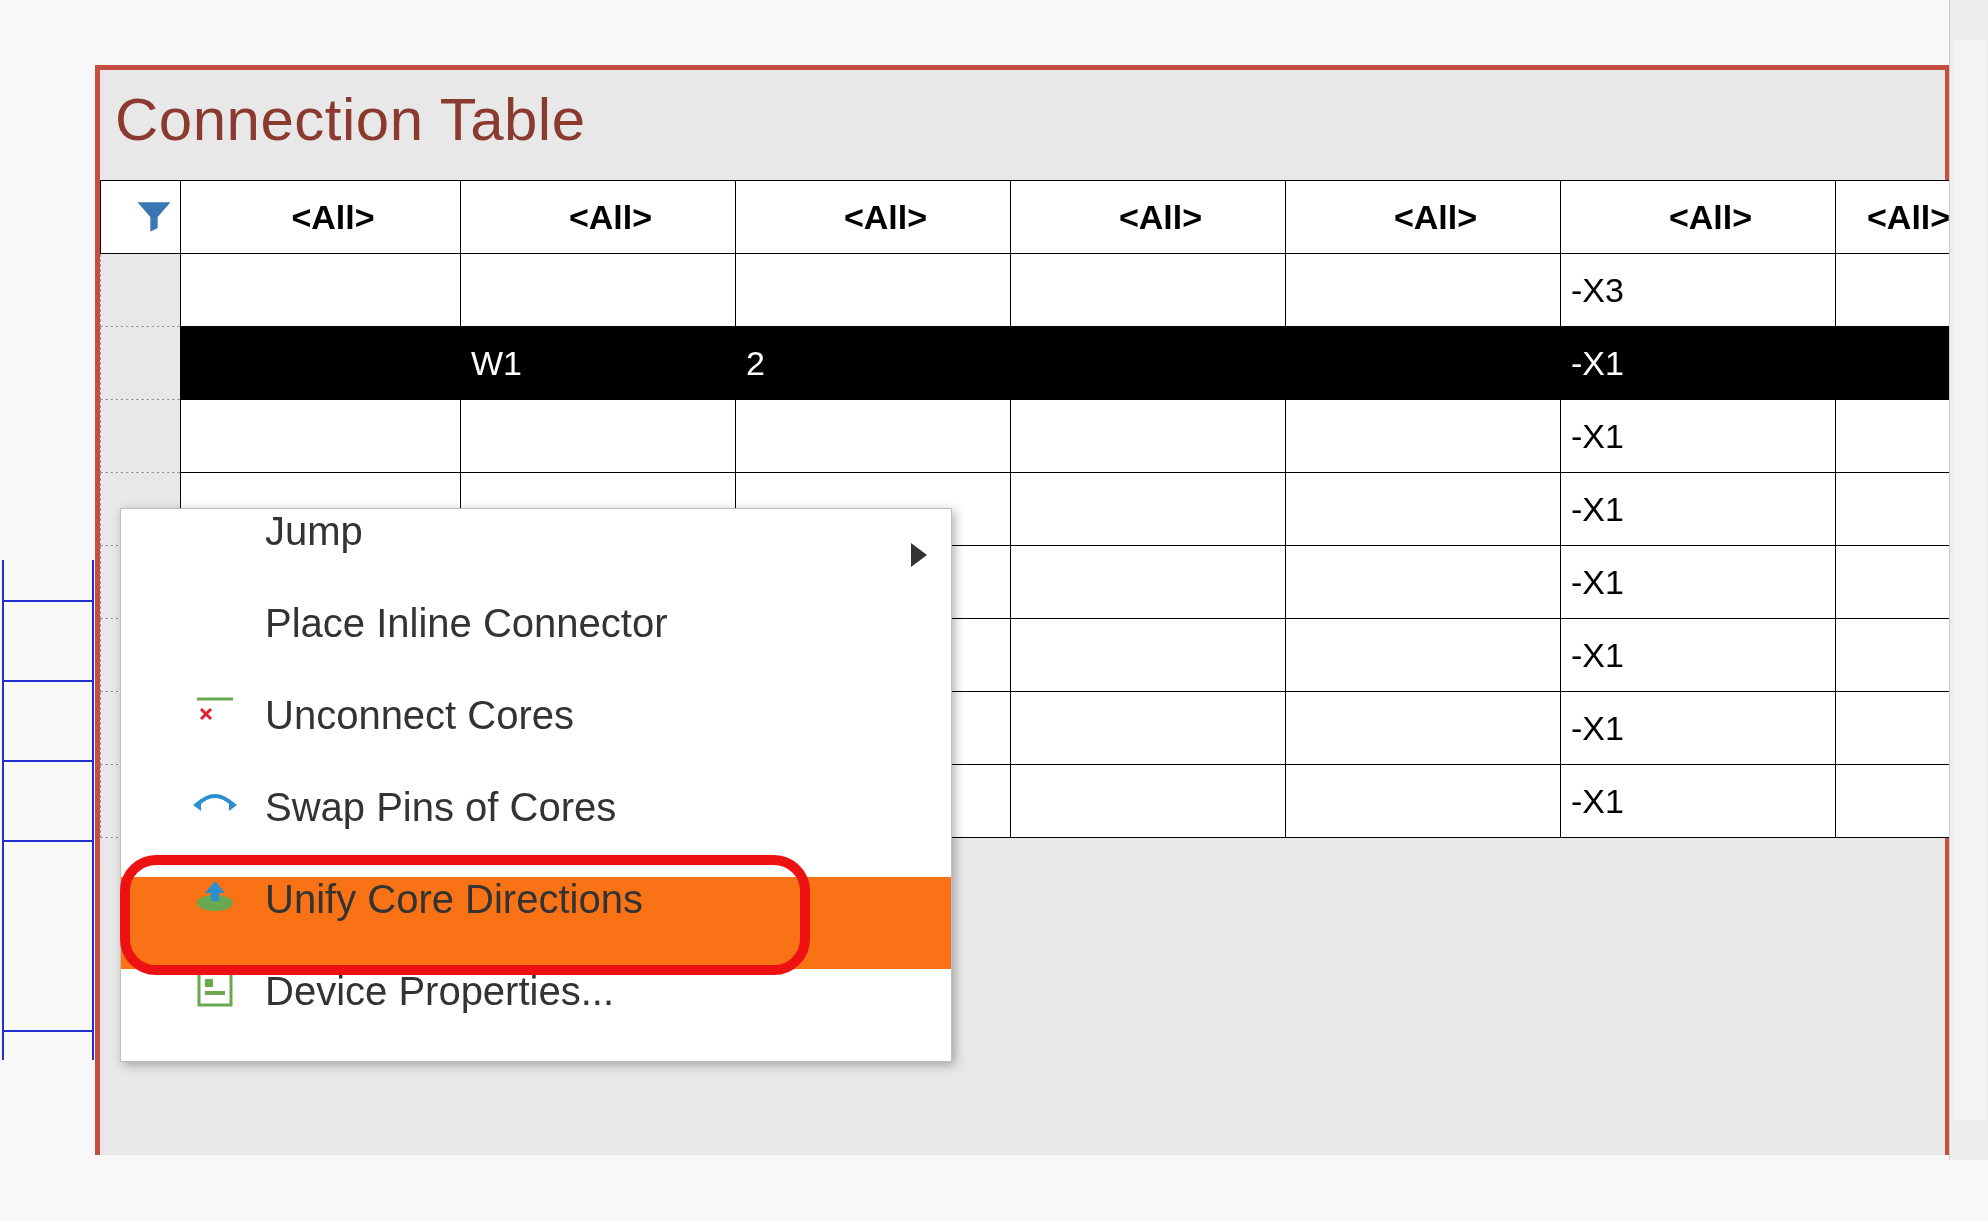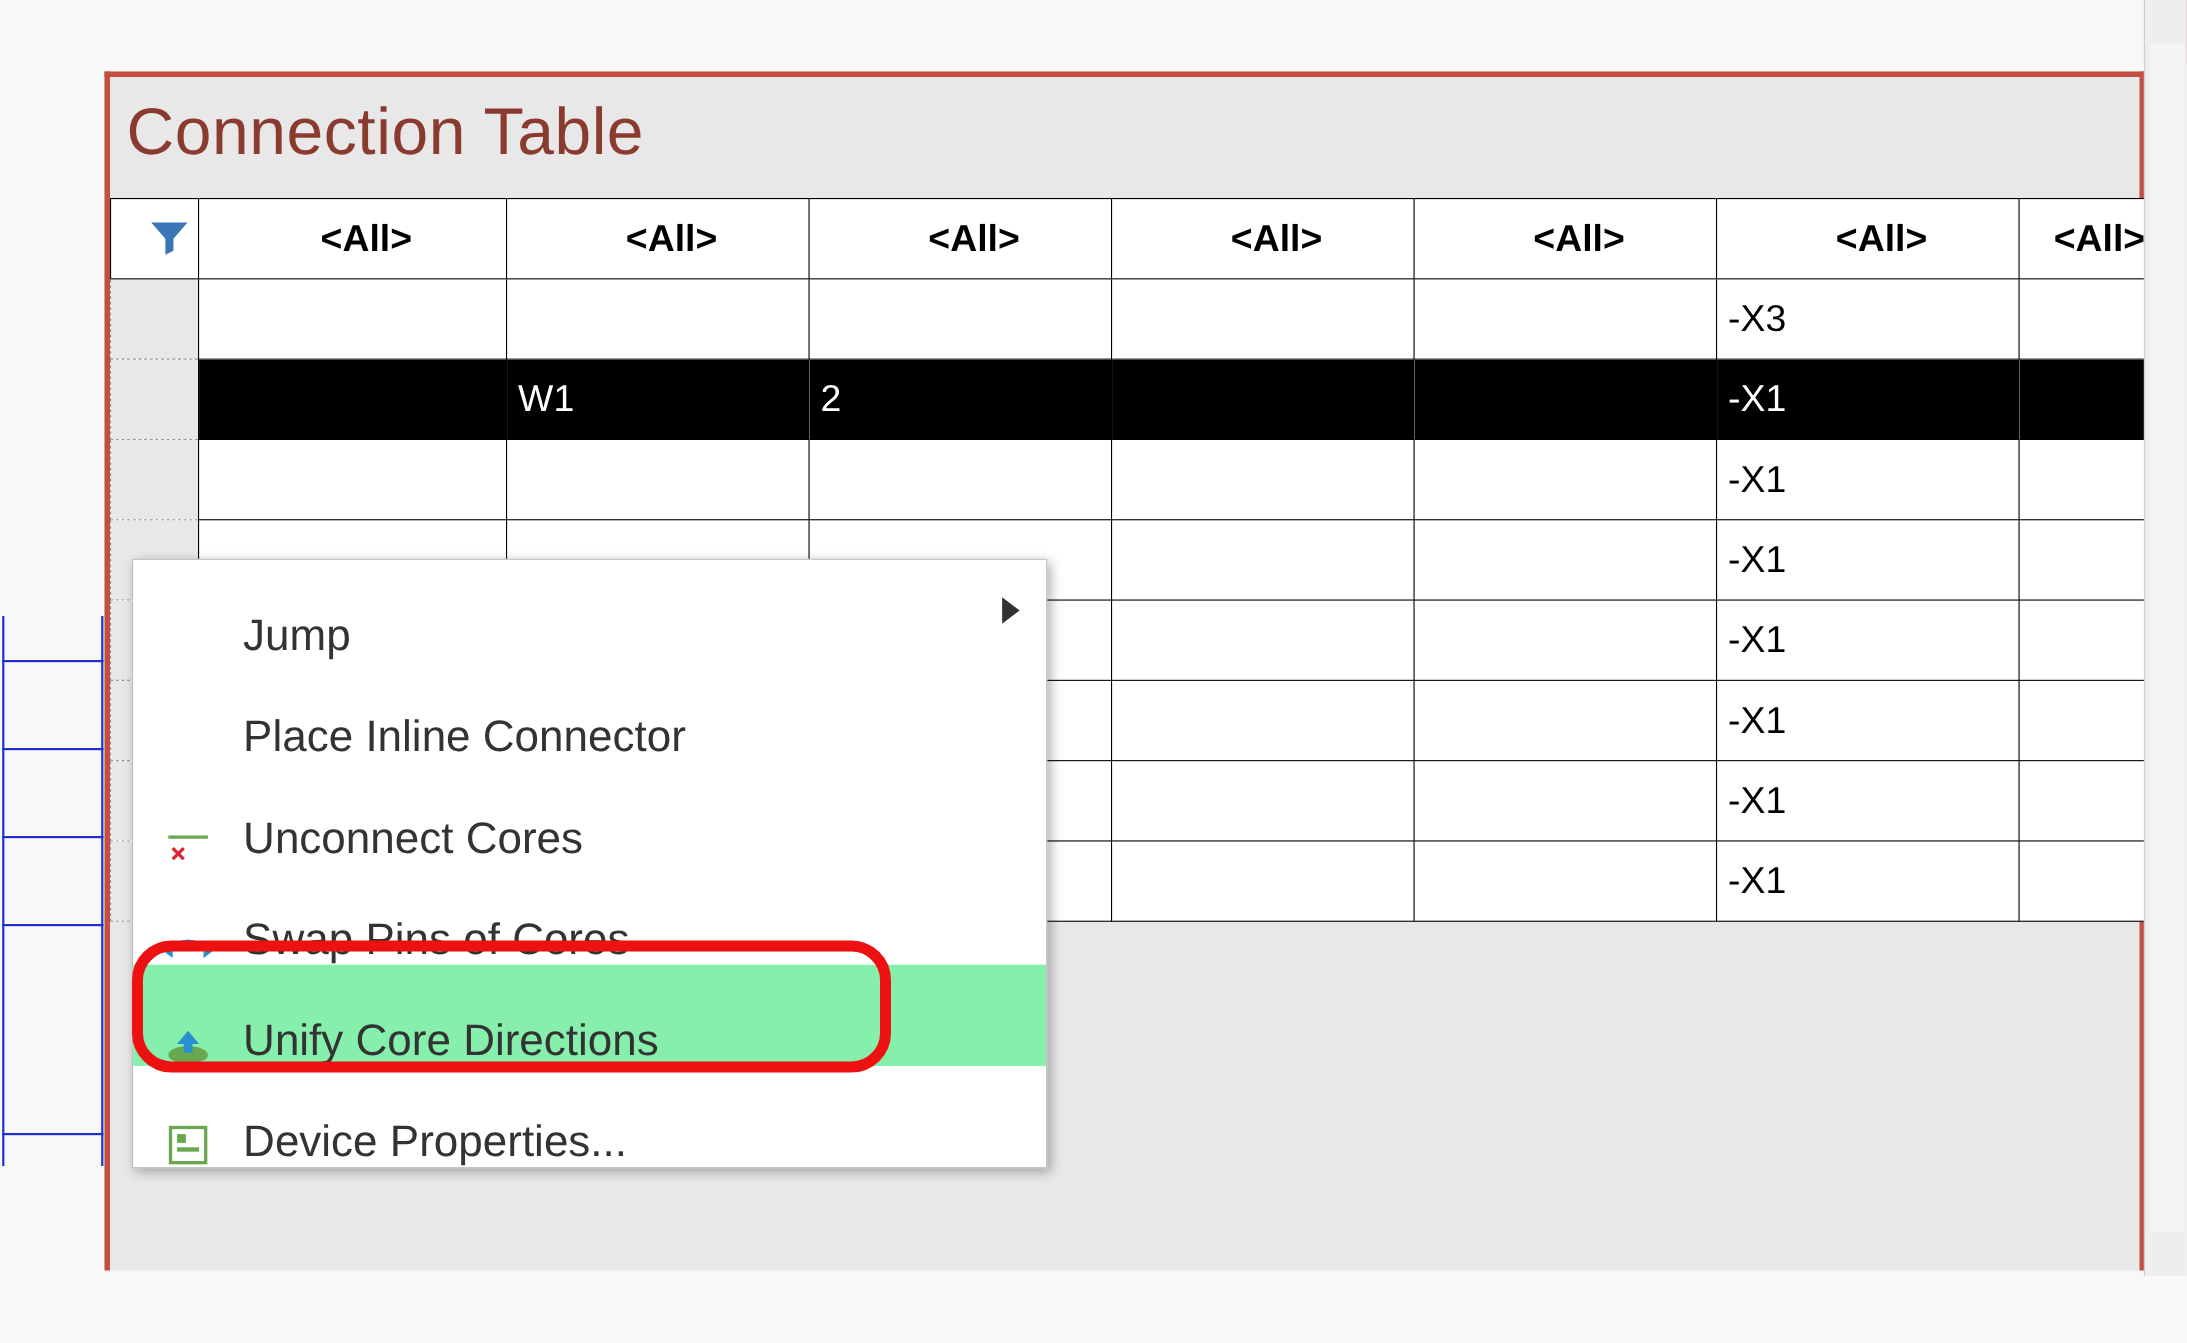--- a/index.html
+++ b/index.html
@@ -26,25 +26,25 @@
   tr.sel td{background:#000;color:#fff;}
   tr.sel td:first-child{background:#e8e8e8;}
   .rowhdr{background:#e8e8e8!important;border:1px dashed #999!important;}
   .filter-icon svg{width:44px;height:44px;display:block;margin:auto;}
   .ladder{position:absolute;left:0;top:560px;width:100px;height:500px;}
   .ladder .rung{position:absolute;left:2px;width:92px;height:2px;background:#2030d0;}
   .ladder .rail{position:absolute;top:0;left:2px;width:2px;height:500px;background:#2030d0;}
   .ladder .rail.r2{left:92px;}
   .menu{position:absolute;left:120px;top:508px;width:830px;background:#fff;
     border:1px solid #bfbfbf;box-shadow:3px 3px 10px rgba(0,0,0,.3);z-index:10;}
-  .menu-item{display:flex;align-items:flex-end;height:92px;font-size:40px;
-    color:#333;position:relative;}
+  .menu-item{display:flex;align-items:flex-start;height:92px;font-size:40px;
+    color:#333;position:relative;padding-left:44px;}
   .menu-item .ic{width:100px;display:flex;align-items:center;justify-content:center;}
   .menu-item .lbl{flex:1;padding-right:20px;}
-  .menu-item.hov{background:#86efac;}
+  .menu-item.hov{background:#f97316;}
   .menu-item .arrow{position:absolute;right:24px;top:50%;transform:translateY(-50%);
     width:0;height:0;border-left:16px solid #333;border-top:12px solid transparent;
     border-bottom:12px solid transparent;}
   .highlight-ring{position:absolute;left:120px;top:855px;width:670px;height:100px;
     border:10px solid #e11;border-radius:36px;z-index:11;pointer-events:none;}
   .scrollbar{position:absolute;right:-2px;top:0;width:40px;height:1160px;
     background:#eee;border-left:1px solid #ccc;z-index:2;}
   .scrollbar .track{position:absolute;top:40px;bottom:40px;left:4px;right:4px;
     background:#f4f4f4;}
   .red-right{position:absolute;right:0;top:0;width:8px;height:58px;background:#c44e42;}

